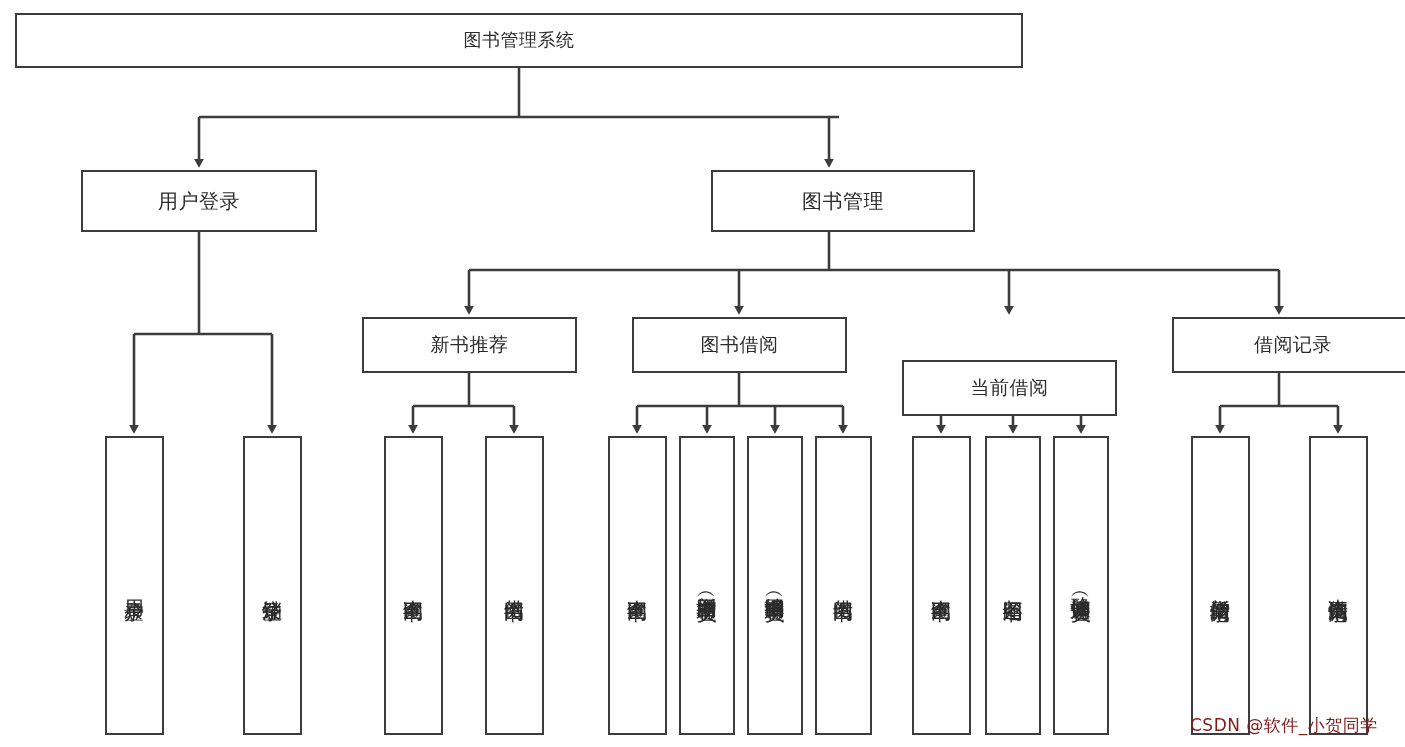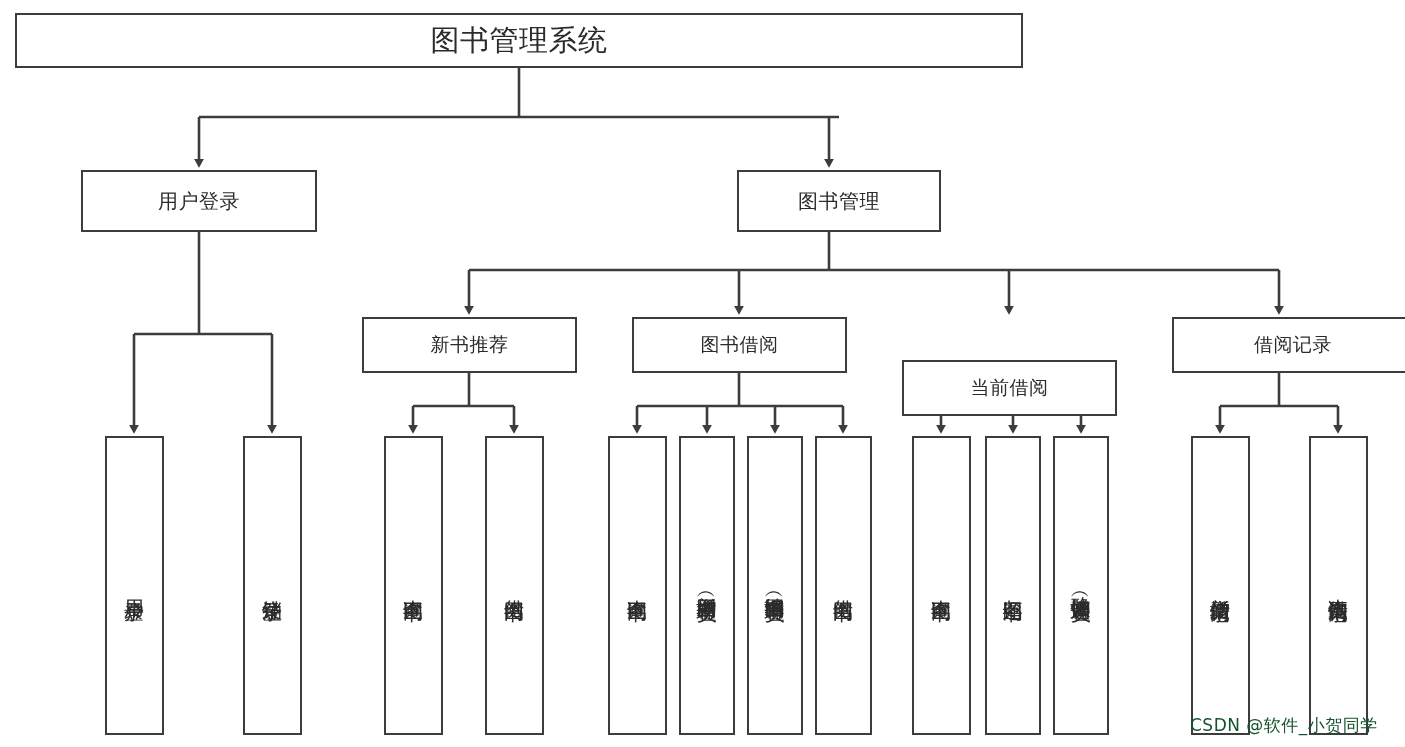--- a/index.html
+++ b/index.html
@@ -37,42 +37,42 @@
     color: #2b2b2b;
   }
   .node-label {
     display: block;
     text-align: center;
     line-height: 1.12;
     letter-spacing: 0.5px;
     color: #2b2b2b;
   }
   .node.root { }
-  .node.root .node-label { font-size: 29px; }
+  .node.root .node-label { font-size: 18px; }
   .node.level1 .node-label { font-size: 20px; }
   .node.level2 .node-label { font-size: 19px; }
   .node.leaf {
     align-items: center;
     justify-content: center;
     padding: 6px 0;
   }
   .node.leaf .node-label {
     writing-mode: vertical-rl;
     text-orientation: upright;
     font-size: 20px;
     line-height: 1.2;
     letter-spacing: 1px;
     white-space: nowrap;
   }
   #watermark {
     position: absolute;
     left: 1190px;
     top: 714px;
     font-size: 17px;
-    color: #14532d;
+    color: #7f1d1d;
     white-space: nowrap;
     letter-spacing: 0.5px;
     font-family: "DejaVu Sans", "Liberation Sans", sans-serif;
   }
 </style>
 </head>
 <body>
 
 <div id="diagram-root">
 
@@ -126,21 +126,21 @@
     </g>
   </svg>
 
   <div class="node root" style="left:15px; top:13px; width:1008px; height:55px;">
     <span class="node-label">图书管理系统</span>
   </div>
 
   <div class="node level1" style="left:81px; top:170px; width:236px; height:62px;">
     <span class="node-label">用户登录</span>
   </div>
-  <div class="node level1" style="left:711px; top:170px; width:204px; height:62px;margin-left:26px;">
+  <div class="node level1" style="left:711px; top:170px; width:264px; height:62px;">
     <span class="node-label">图书管理</span>
   </div>
 
   <div class="node level2" style="left:362px; top:317px; width:215px; height:56px;">
     <span class="node-label">新书推荐</span>
   </div>
   <div class="node level2" style="left:632px; top:317px; width:215px; height:56px;">
     <span class="node-label">图书借阅</span>
   </div>
   <div class="node level2" style="left:902px; top:317px; width:215px; height:56px;margin-top:43px;">

